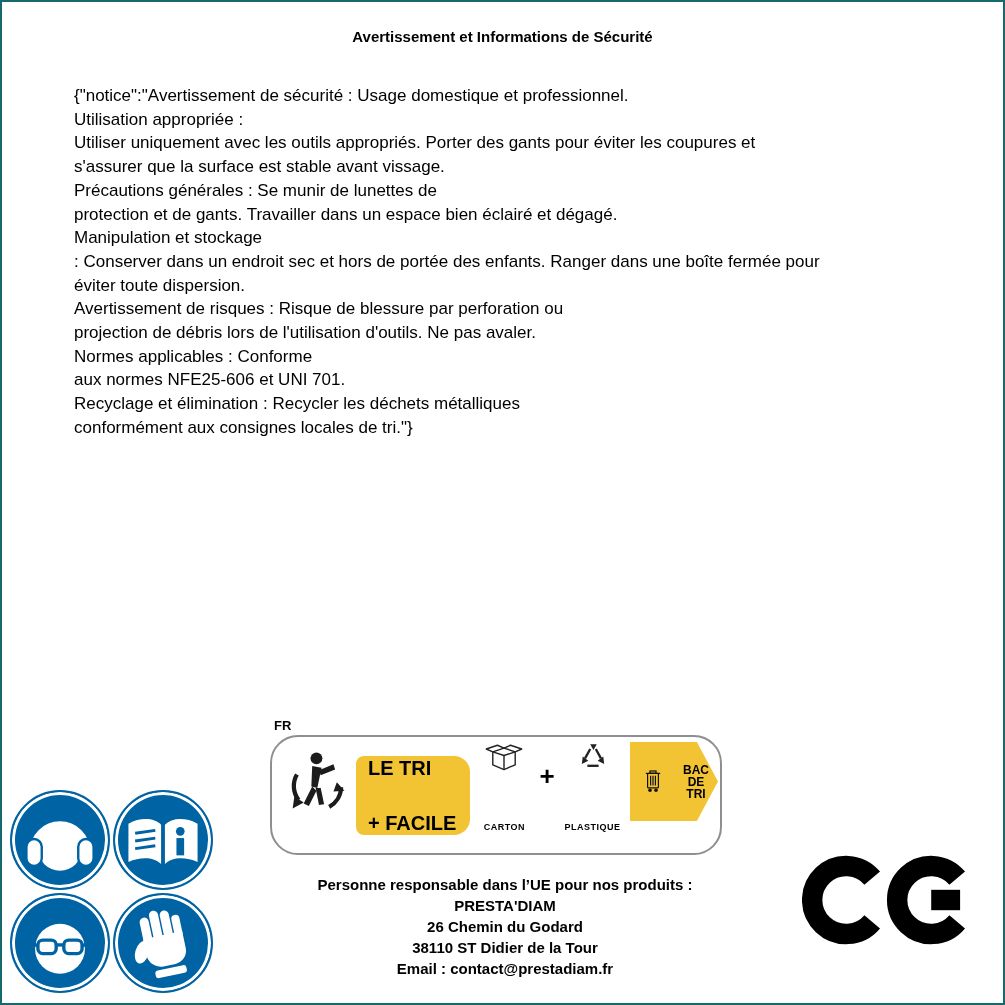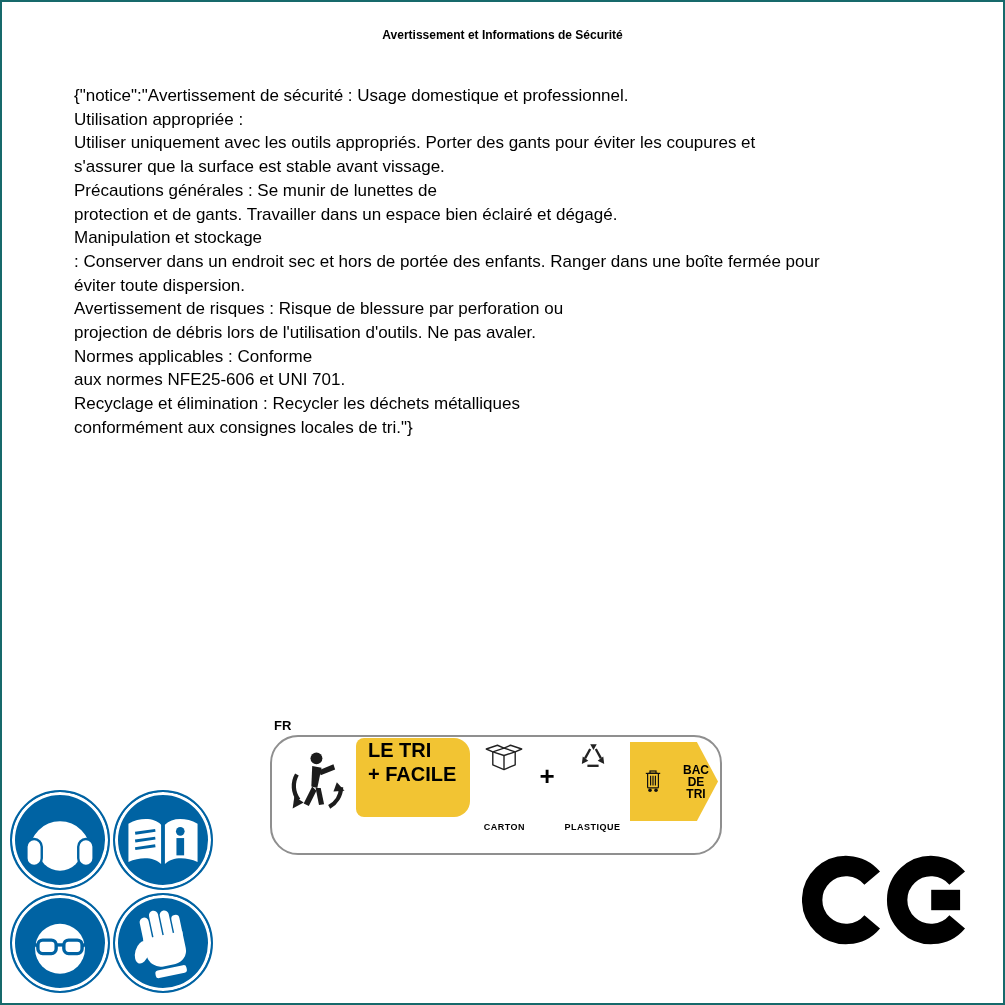--- a/index.html
+++ b/index.html
@@ -3,44 +3,44 @@
 <meta charset="utf-8">
 <style>
   * { margin:0; padding:0; box-sizing:border-box; }
   html,body { background:#ffffff; }
   body { font-family:"Liberation Sans", sans-serif; color:#000; }
 
   .page { position:relative; width:1005px; height:1005px; background:#fff;
           border:2px solid var(--border-col,#17696b); overflow:hidden; }
 
   .title { position:absolute; top:26px; left:0; width:100%; text-align:center;
-           font-weight:bold; font-size:12px; }
+           font-weight:bold; font-size:15px; }
 
   .notice { position:absolute; left:72px; top:82px; width:910px;
             font-size:17px; line-height:23.7px; white-space:pre-line; }
 
   
   .pictos { position:absolute; left:8px; top:788px;
             display:grid; grid-template-columns:100px 100px; grid-auto-rows:100px; gap:3px; }
   .picto { width:100px; height:100px; border-radius:50%;
            background:var(--blue,#0063a3); border:2px solid var(--blue,#0063a3);
            box-shadow: inset 0 0 0 3px #fff; }
   .picto svg { width:100%; height:100%; display:block; }
 
   
   .triman-group { position:absolute; left:268px; top:716px; width:452px; }
   .fr { font-weight:bold; font-size:13px; margin:0 0 2px 4px; }
   .tri-box { position:relative; width:452px; height:120px; background:#fff;
              border:2px solid #8f8f8f; border-radius:28px; overflow:hidden; }
   .tri-top { position:absolute; left:0; top:0; right:0; height:86px; display:flex; }
   .triman { width:84px; display:flex; align-items:center; justify-content:center; padding:6px 0 0 10px; }
   .triman svg { width:68px; height:74px; }
-  .seg-head { background:var(--yellow,#f2c433); margin-top:1px; width:114px; height:79px;
+  .seg-head { background:var(--yellow,#f2c433); margin-top:19px; width:114px; height:79px;
               border-radius:8px 16px 16px 8px; display:flex; flex-direction:column;
-              justify-content:flex-start; padding-left:12px; font-weight:bold;
+              justify-content:space-between; padding-left:12px; font-weight:bold;
               font-size:20px; line-height:24px; }
   .seg-mats { flex:1; display:flex; align-items:center; justify-content:center; gap:10px; padding-top:6px; }
   .mat { display:flex; flex-direction:column; align-items:center;gap:45px; }
   .mat-icon svg { width:50px; height:42px; display:block; }
   .mat-label { font-size:9px; font-weight:bold; letter-spacing:.5px; }
   .plus { font-size:26px; font-weight:bold; margin-top:-14px; }
   .seg-bac { background:var(--yellow,#f2c433); margin:5px 2px 0 0; width:88px; height:79px;
              clip-path:polygon(0 0, 76% 0, 100% 50%, 76% 100%, 0 100%);
              display:flex; align-items:center; gap:15px; padding-left:8px; }
   .seg-bac svg { width:30px; height:42px; }
@@ -203,20 +203,27 @@
             </svg>
           </span>
           <span class="bac-label">BAC
 DE
 TRI</span>
         </div>
       </div>
     </div>
   </div>
 
+  <div class="footer">
+    <div class="f-line">Personne responsable dans l’UE pour nos produits :</div>
+    <div class="f-line">PRESTA'DIAM</div>
+    <div class="f-line">26 Chemin du Godard</div>
+    <div class="f-line">38110 ST Didier de la Tour</div>
+    <div class="f-line">Email : contact@prestadiam.fr</div>
+  </div>
 
   <div class="ce">
     <svg viewBox="0 0 200 104">
       <g fill="none" stroke="#000" stroke-width="24">
         <path d="M82.6 26.3 A40 40 0 1 0 82.6 77.7"></path>
         <path d="M182.6 26.3 A40 40 0 1 0 182.6 77.7"></path>
         <path d="M152 52 H186"></path>
       </g>
     </svg>
   </div>

